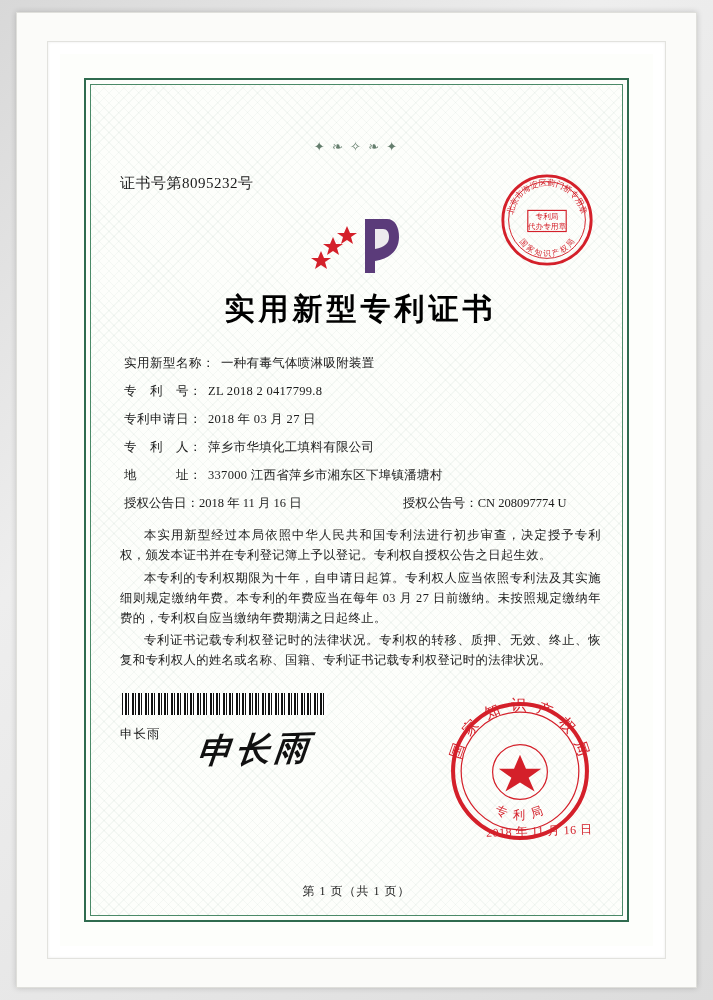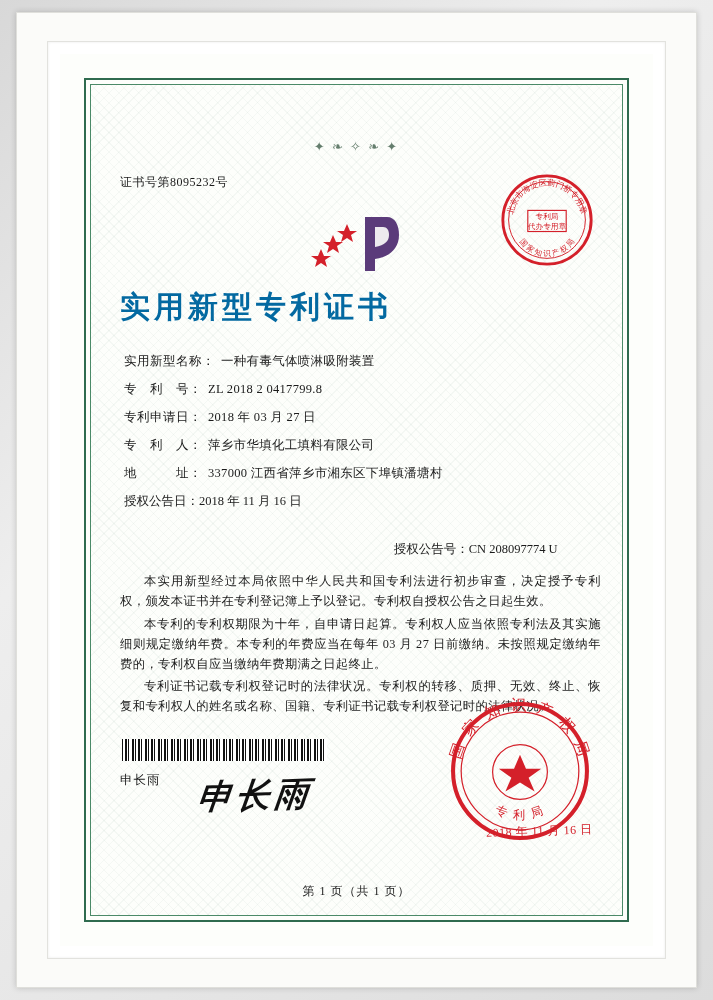--- a/index.html
+++ b/index.html
@@ -81,39 +81,39 @@
   }
 
   
   .content {
     position: absolute;
     left: 60px; right: 52px; top: 120px;
     font-size: 12.5px;
     color: #1b1b1b;
   }
   .cert-no {
-    font-size: 12px;
+    font-size: 15px;
     letter-spacing: .5px;
     margin-bottom: 18px;
   }
 
   
   .emblem {
     position: relative;
     height: 70px;
     margin: 2px 0 8px 0;
   }
   .emblem svg { display:block; margin: 0 auto; }
 
   .doc-title {
-    text-align: left;
+    text-align: center;
     font-size: 30px;
     font-weight: bold;
     letter-spacing: 4px;
-    color: #0369a1;
+    color: #000000;
     margin: 4px 0 26px 0;
     font-family: "Liberation Serif", serif;
   }
 
   .field-list { margin: 0 0 4px 4px; }
   .field {
     display: flex;
     align-items: baseline;
     margin-bottom: 13.5px;
     font-size: 12.5px;
@@ -126,23 +126,24 @@
     letter-spacing: .5px;
   }
   .field .val {
     margin-left: 6px;
     letter-spacing: .3px;
   }
   .field-row {
     display: flex;
     margin-bottom: 13.5px;
     font-size: 12.5px;
+    gap: 9px;
   }
   .field-row .half { display: flex; align-items: baseline; }
-  .field-row .half.right { margin-left: 92px; margin-top: 48px; }
+  .field-row .half.right { margin-left: 92px; }
 
   .para {
     margin: 0 0 3px 0;
     text-indent: 24px;
     font-size: 12.3px;
     line-height: 1.62;
     letter-spacing: .4px;
     text-align: justify;
   }
   .paras { margin-top: 12px; }

